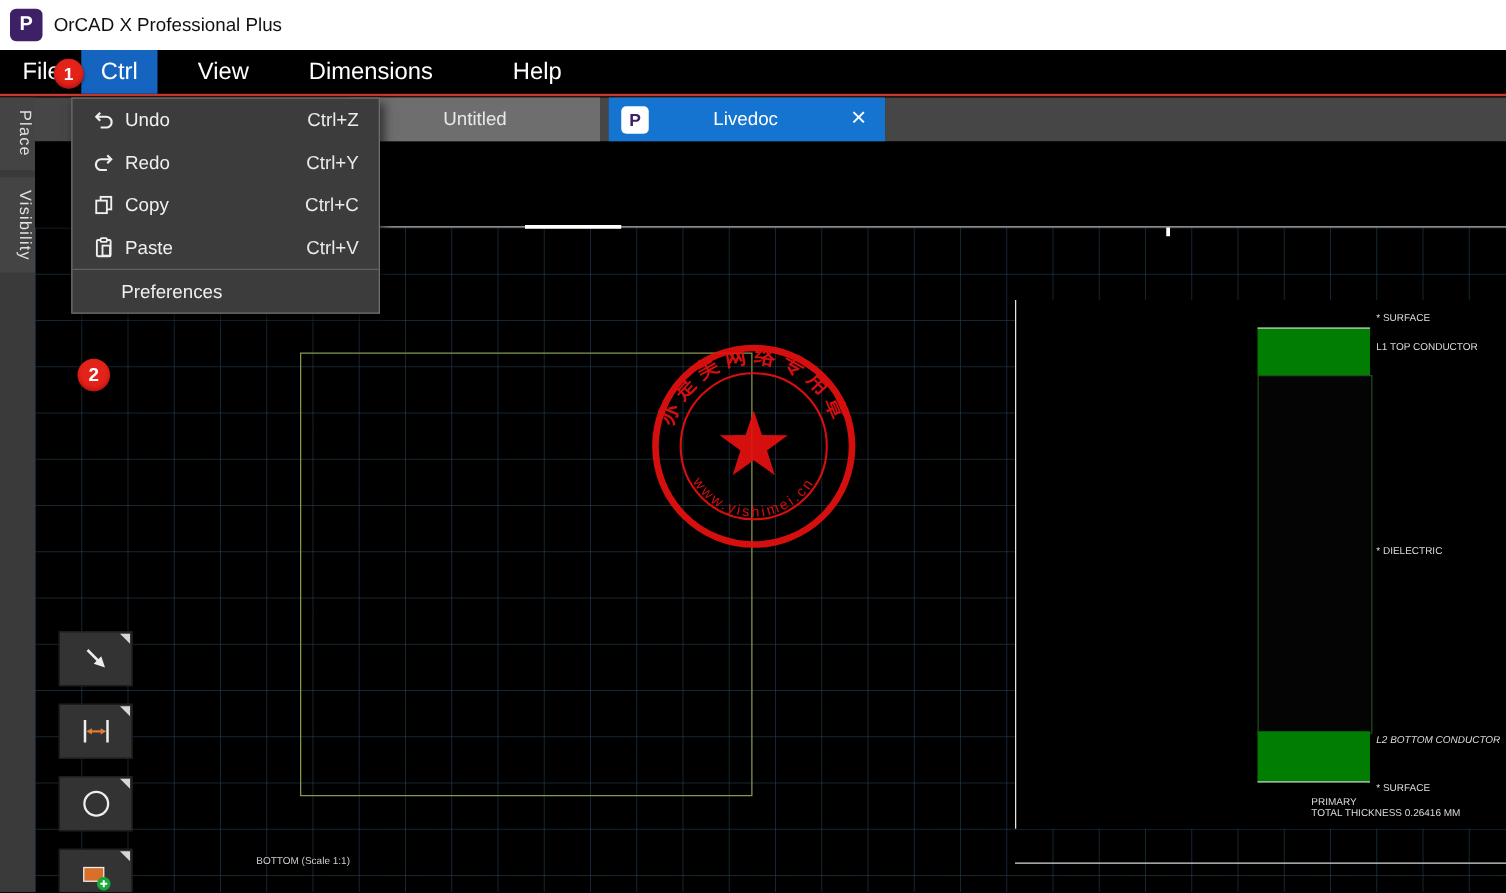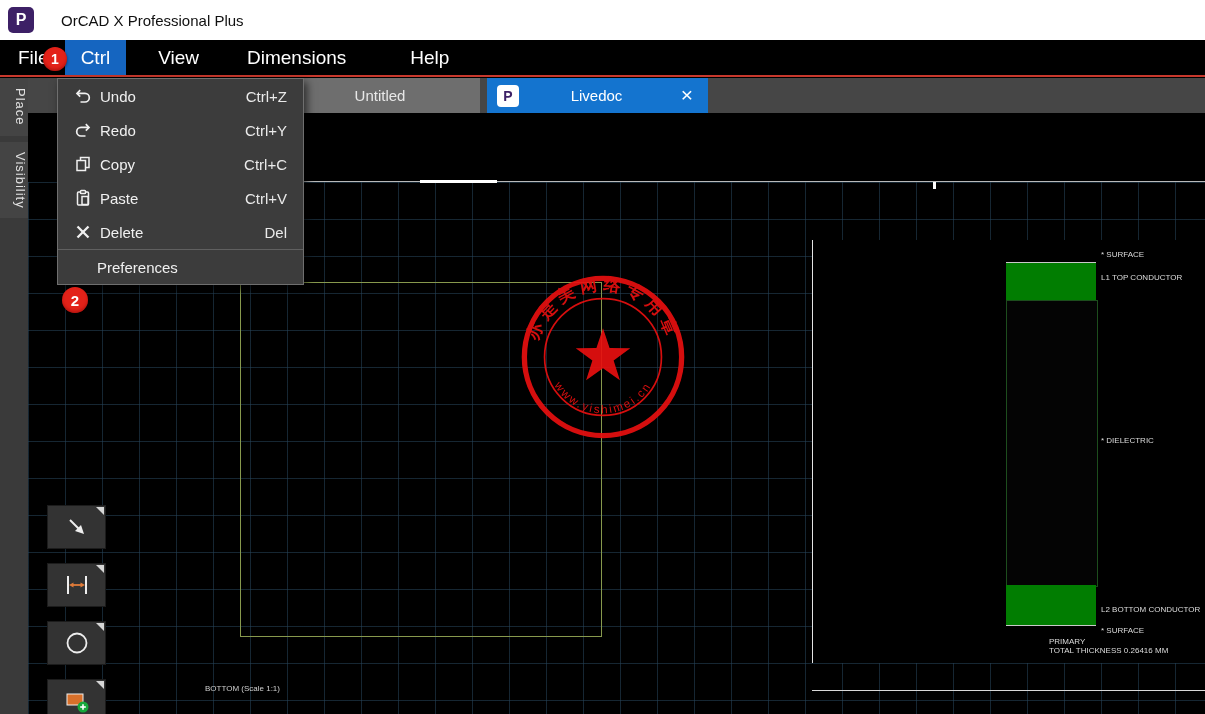--- a/index.html
+++ b/index.html
@@ -4,21 +4,21 @@
 <style>
   html,body{margin:0;padding:0;background:#000;}
   #app{position:relative;width:1205px;height:714px;overflow:hidden;
        font-family:"Liberation Sans",sans-serif;background:#000;}
 
   
   .title-bar{position:absolute;left:0;top:0;width:1205px;height:40px;background:#ffffff;
              display:flex;align-items:center;}
   .app-logo{width:26px;height:26px;margin-left:8px;border-radius:5px;background:#3d2066;
             color:#fff;font-weight:bold;font-size:16px;display:flex;align-items:center;justify-content:center;}
-  .app-title{margin-left:27px;font-size:15px;color:#101010;}
+  .app-title{margin-left:9px;font-size:15px;color:#101010;}
 
   
   .menu-bar{position:absolute;left:0;top:40px;width:1205px;height:35px;background:#000;
             border-bottom:2px solid #c8382c;display:flex;align-items:center;padding-left:2px;box-sizing:content-box;}
   .menu-item{color:#fff;font-size:19px;padding:0 16px;height:35px;display:flex;align-items:center;cursor:default;}
   .menu-item.active{background:#1565c0;}
   .menu-item.dimensions{margin-left:16px;margin-right:16px;}
   .menu-item.help{margin-left:16px;}
 
   
@@ -136,21 +136,21 @@
     </text>
   </svg>
 
   <div class="layer-panel">
     <div class="cond l1"></div>
     <div class="dielectric"></div>
     <div class="cond l2"></div>
     <div class="lp-label" style="left:288px;top:11px;">* SURFACE</div>
     <div class="lp-label" style="left:288px;top:34px;">L1 TOP CONDUCTOR</div>
     <div class="lp-label" style="left:288px;top:197px;">* DIELECTRIC</div>
-    <div class="lp-label" style="left:288px;top:366px;">L2 BOTTOM CONDUCTOR</div>
+    <div class="lp-label" style="left:288px;top:348px;font-style:italic;">L2 BOTTOM CONDUCTOR</div>
     <div class="lp-label" style="left:288px;top:387px;">* SURFACE</div>
     <div class="lp-label" style="left:236px;top:398px;">PRIMARY</div>
     <div class="lp-label" style="left:236px;top:407px;">TOTAL THICKNESS 0.26416 MM</div>
   </div>
 
   <div class="tool-btn" style="top:505px;">
     <span class="flyout"></span>
     <svg width="26" height="26" viewBox="0 0 26 26">
       <line x1="6" y1="6" x2="17" y2="17" stroke="#eee" stroke-width="2"></line>
       <polygon points="20,20 11,17 17,11" fill="#eee"></polygon>
@@ -228,30 +228,20 @@
       <span class="dd-icon">
         <svg width="18" height="18" viewBox="0 0 18 18" fill="none" stroke="#f0f0f0" stroke-width="1.5">
           <rect x="3.5" y="3" width="11" height="13" rx="1"></rect>
           <rect x="6.5" y="1.5" width="5" height="3" rx="0.8" fill="#3c3c3c"></rect>
           <rect x="8" y="7.5" width="6" height="8" fill="#3c3c3c"></rect>
         </svg>
         </span>
       <span class="dd-label">Paste</span>
       <span class="dd-shortcut">Ctrl+V</span>
     </div>
-    <div class="dd-item">
-      <span class="dd-icon">
-        <svg width="18" height="18" viewBox="0 0 18 18" stroke="#f0f0f0" stroke-width="2.3">
-          <line x1="3.5" y1="3.5" x2="14.5" y2="14.5"></line>
-            <line x1="14.5" y1="3.5" x2="3.5" y2="14.5"></line>
-        </svg>
-        </span>
-      <span class="dd-label">Delete</span>
-      <span class="dd-shortcut">Del</span>
-    </div>
     <div class="dd-item prefs">
       <span class="dd-label">Preferences</span>
     </div>
   </div>
 
   <div class="badge b1">1</div>
   <div class="badge b2">2</div>
 
 </div>
 

